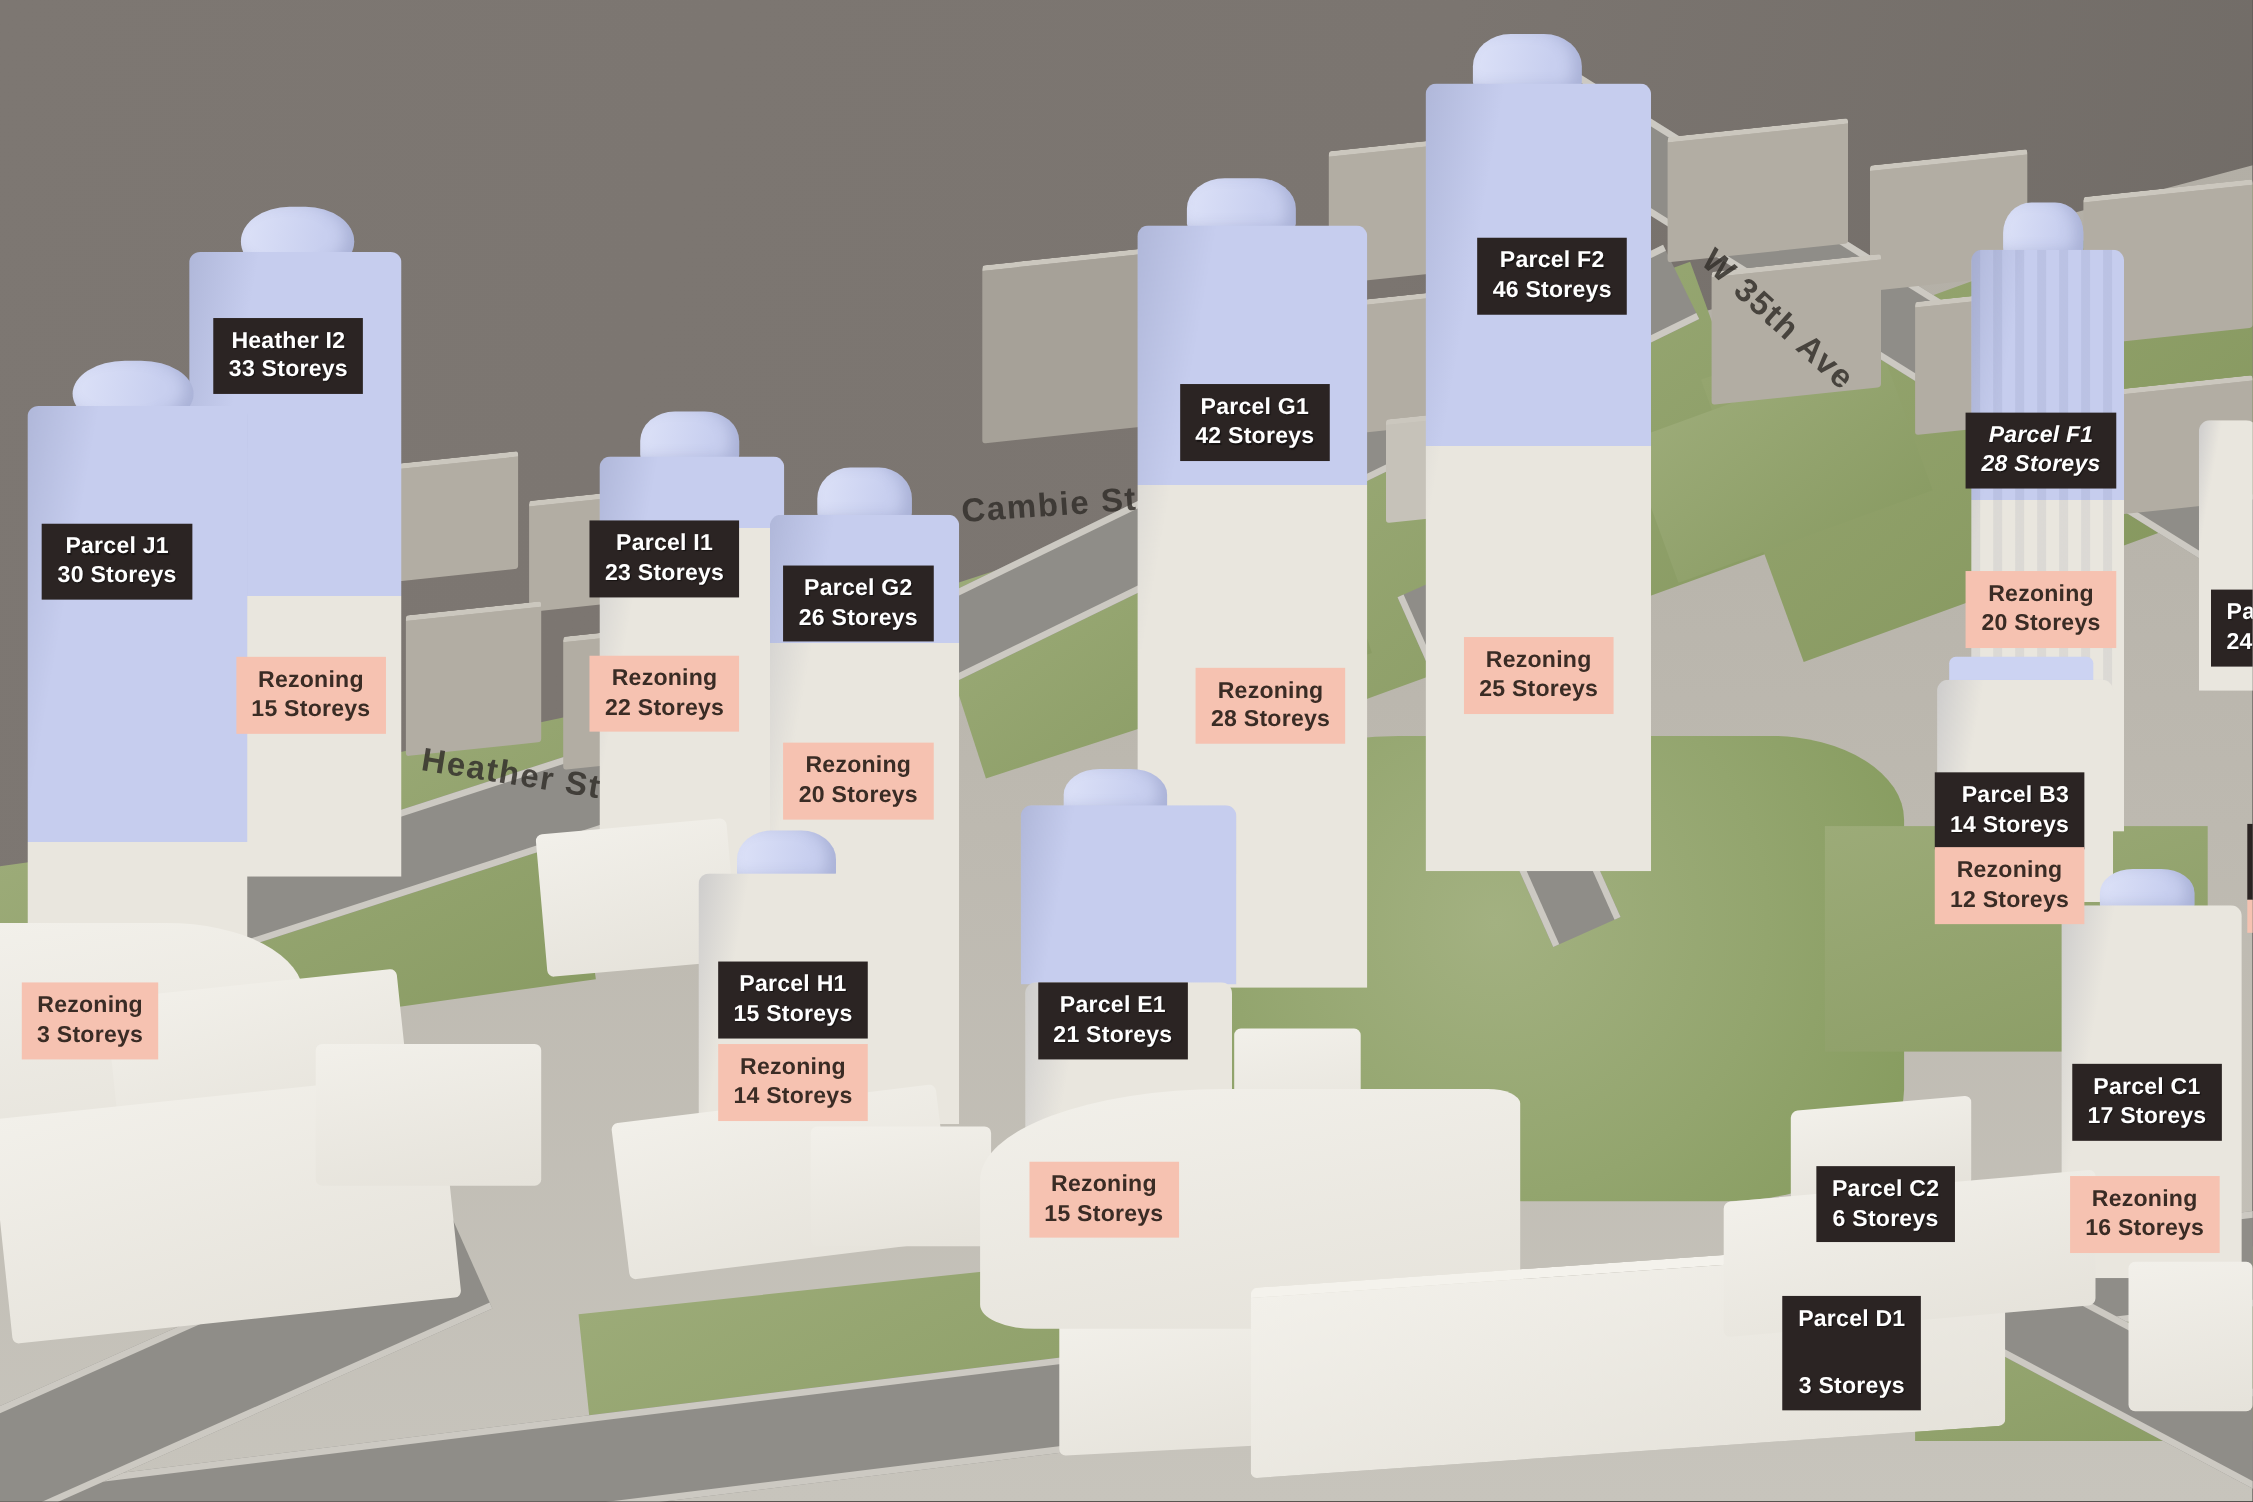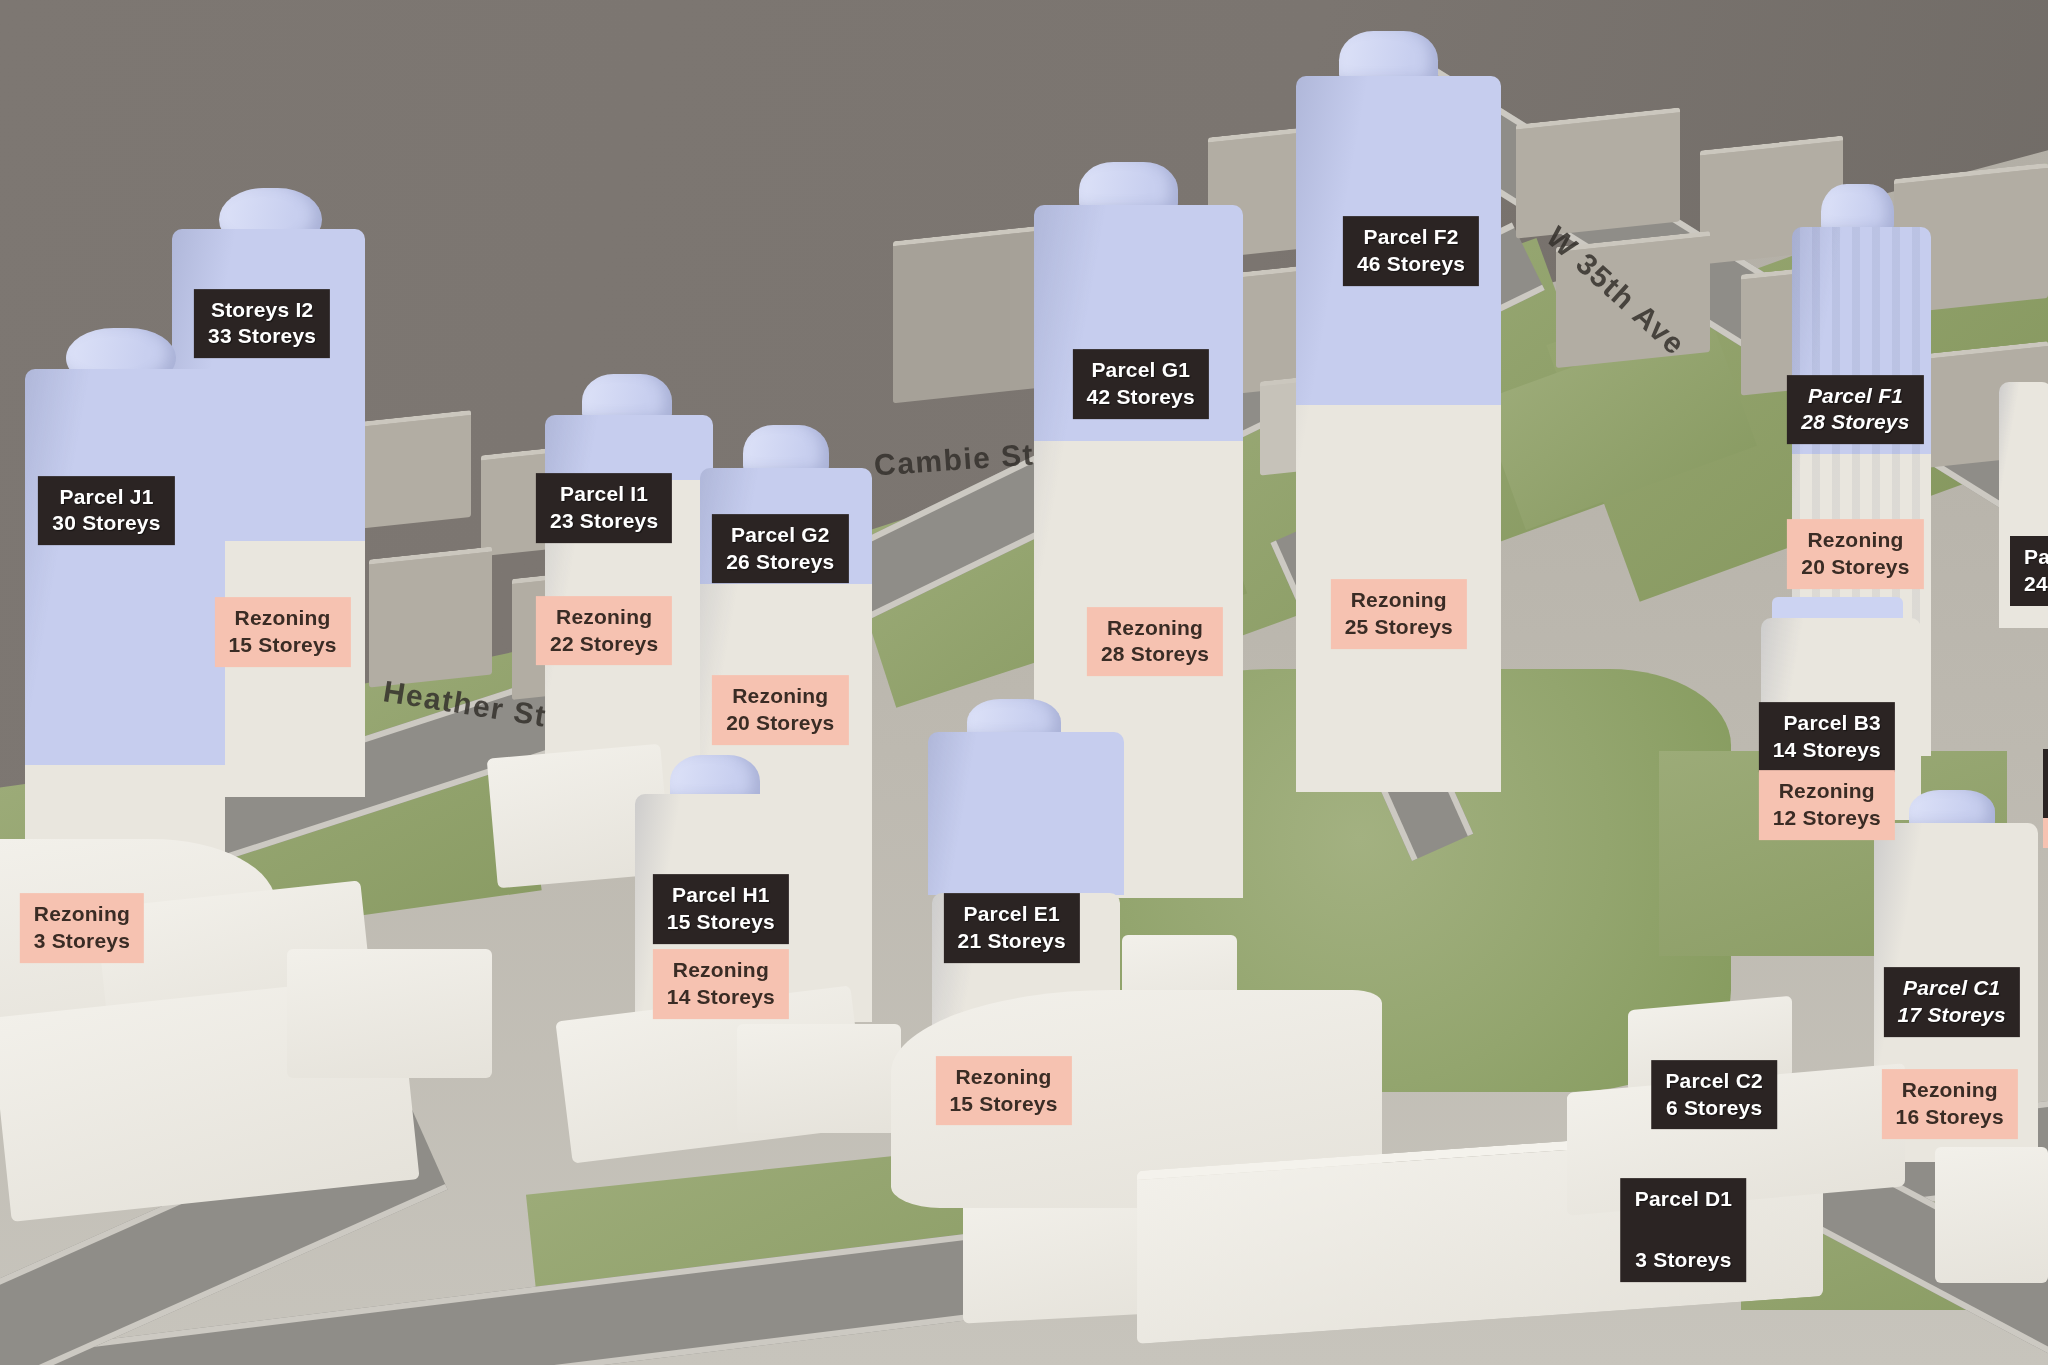--- a/index.html
+++ b/index.html
@@ -218,21 +218,21 @@
       <div class="abs car" style="left: 65.8%; top: 64.1%; background: rgb(168, 74, 56); transform: rotate(-20deg);"></div>
       <div class="abs car" style="left: 79.6%; top: 69%; background: rgb(192, 122, 58); transform: rotate(30deg);"></div>
       <div class="abs car" style="left: 27%; top: 57.2%; background: rgb(85, 82, 78); transform: rotate(-18deg);"></div>
     </div>
 
   <div class="abs label parcel sliver" style="left:99.75%;top:54.9%;width:0.5%;height:5%;"></div>
   <div class="abs label rezoning sliver" style="left:99.75%;top:59.9%;width:0.5%;height:2.2%;"></div>
 
   <div class="abs" id="labels" style="left:0;top:0;width:100%;height:100%;z-index:20;">
       <div class="label parcel" style="position: absolute; left: 12.8%; top: 23.7%;">
-        <span>Storeys I2</span>
+        <span>Heather I2</span>
         <span>33 Storeys</span>
       </div>
       <div class="label parcel" style="position: absolute; left: 5.2%; top: 37.4%;">
         <span>Parcel J1</span>
         <span>30 Storeys</span>
       </div>
       <div class="label parcel" style="position: absolute; left: 29.5%; top: 37.2%;">
         <span>Parcel I1</span>
         <span>23 Storeys</span>
       </div>
@@ -257,21 +257,21 @@
         <span>14 Storeys</span>
       </div>
       <div class="label parcel" style="position: absolute; left: 35.2%; top: 66.6%;">
         <span>Parcel H1</span>
         <span>15 Storeys</span>
       </div>
       <div class="label parcel" style="position: absolute; left: 49.4%; top: 68%;">
         <span>Parcel E1</span>
         <span>21 Storeys</span>
       </div>
-      <div class="label parcel" style="position: absolute; left: 95.3%; top: 73.4%; font-style: italic;">
+      <div class="label parcel" style="position: absolute; left: 95.3%; top: 73.4%;">
         <span>Parcel C1</span>
         <span>17 Storeys</span>
       </div>
       <div class="label parcel" style="position: absolute; left: 83.7%; top: 80.2%;">
         <span>Parcel C2</span>
         <span>6 Storeys</span>
       </div>
       <div class="label parcel" style="position: absolute; left: 82.2%; top: 90.1%; gap: 34px;">
         <span>Parcel D1</span>
         <span>3 Storeys</span>

